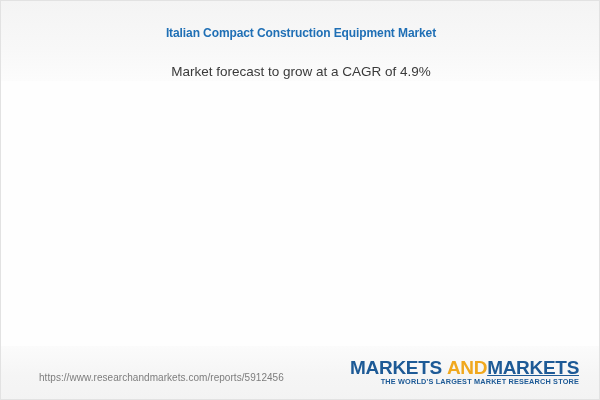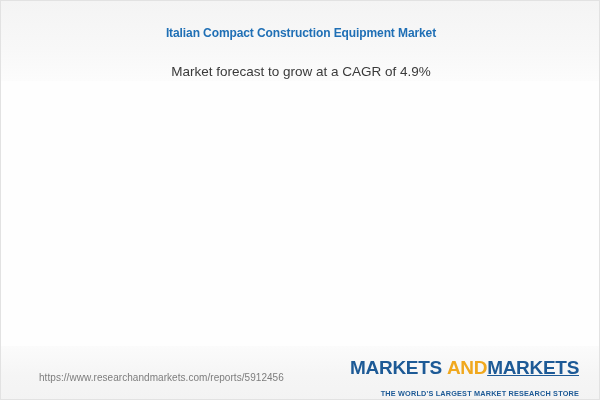--- a/index.html
+++ b/index.html
@@ -140,21 +140,21 @@
   #logo-wordmark {
     font-size: 19px;
     font-weight: bold;
     letter-spacing: -0.3px;
     line-height: 1;
     white-space: nowrap;
   }
   #logo-wordmark .w-blue { color: #1d5a96; }
   #logo-wordmark .w-gold { color: #f0a81e; }
   #logo-tagline {
-    margin-top: 13px;
+    margin-top: 1px;
     font-size: 7.3px;
     font-weight: bold;
     color: #1d5a96;
     letter-spacing: 0.18px;
     line-height: 1;
     white-space: nowrap;
   }
 </style>
 </head>
 <body>

